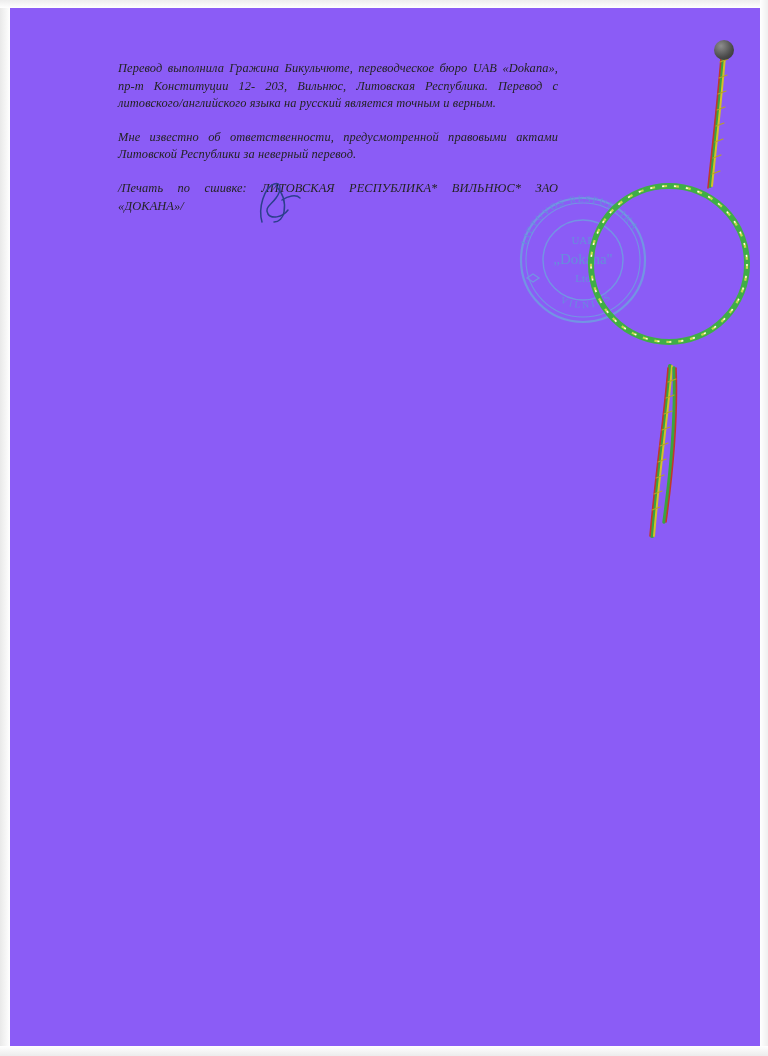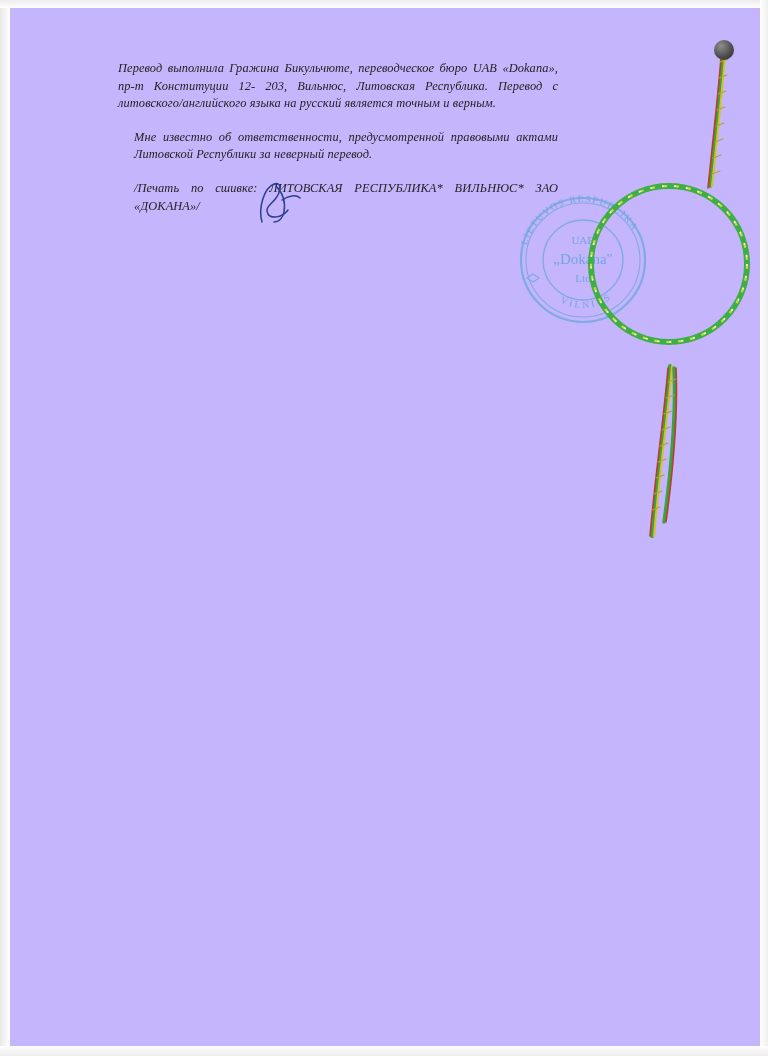--- a/index.html
+++ b/index.html
@@ -12,21 +12,21 @@
     height: 1056px;
     position: relative;
     overflow: hidden;
     font-family: "Liberation Serif", serif;
   }
 
   
   .page {
     position: absolute;
     inset: 0;
-    background: #c4b5fd;
+    background: #8b5cf6;
     box-sizing: border-box;
     padding-left: 40px;
   }
   .scan-edge-left {
     position: absolute;
     left: 0; top: 0; bottom: 0;
     width: 10px;
     background: linear-gradient(to right, #e9e9e9, #ffffff);
   }
   .scan-edge-top {
@@ -60,21 +60,20 @@
     font-style: italic;
     font-size: 12.4px;
     line-height: 17.6px;
     color: #232323;
     text-align: justify;
     margin: 0 0 0 0;
     letter-spacing: 0.1px;
   }
   .para + .para {
     margin-top: 16px;
-    margin-left: 16px;
   }
   .para-tight {
     margin-top: 0;
   }
   .para-seal {
     margin-top: 44px;
   }
 
   
   .signature {

